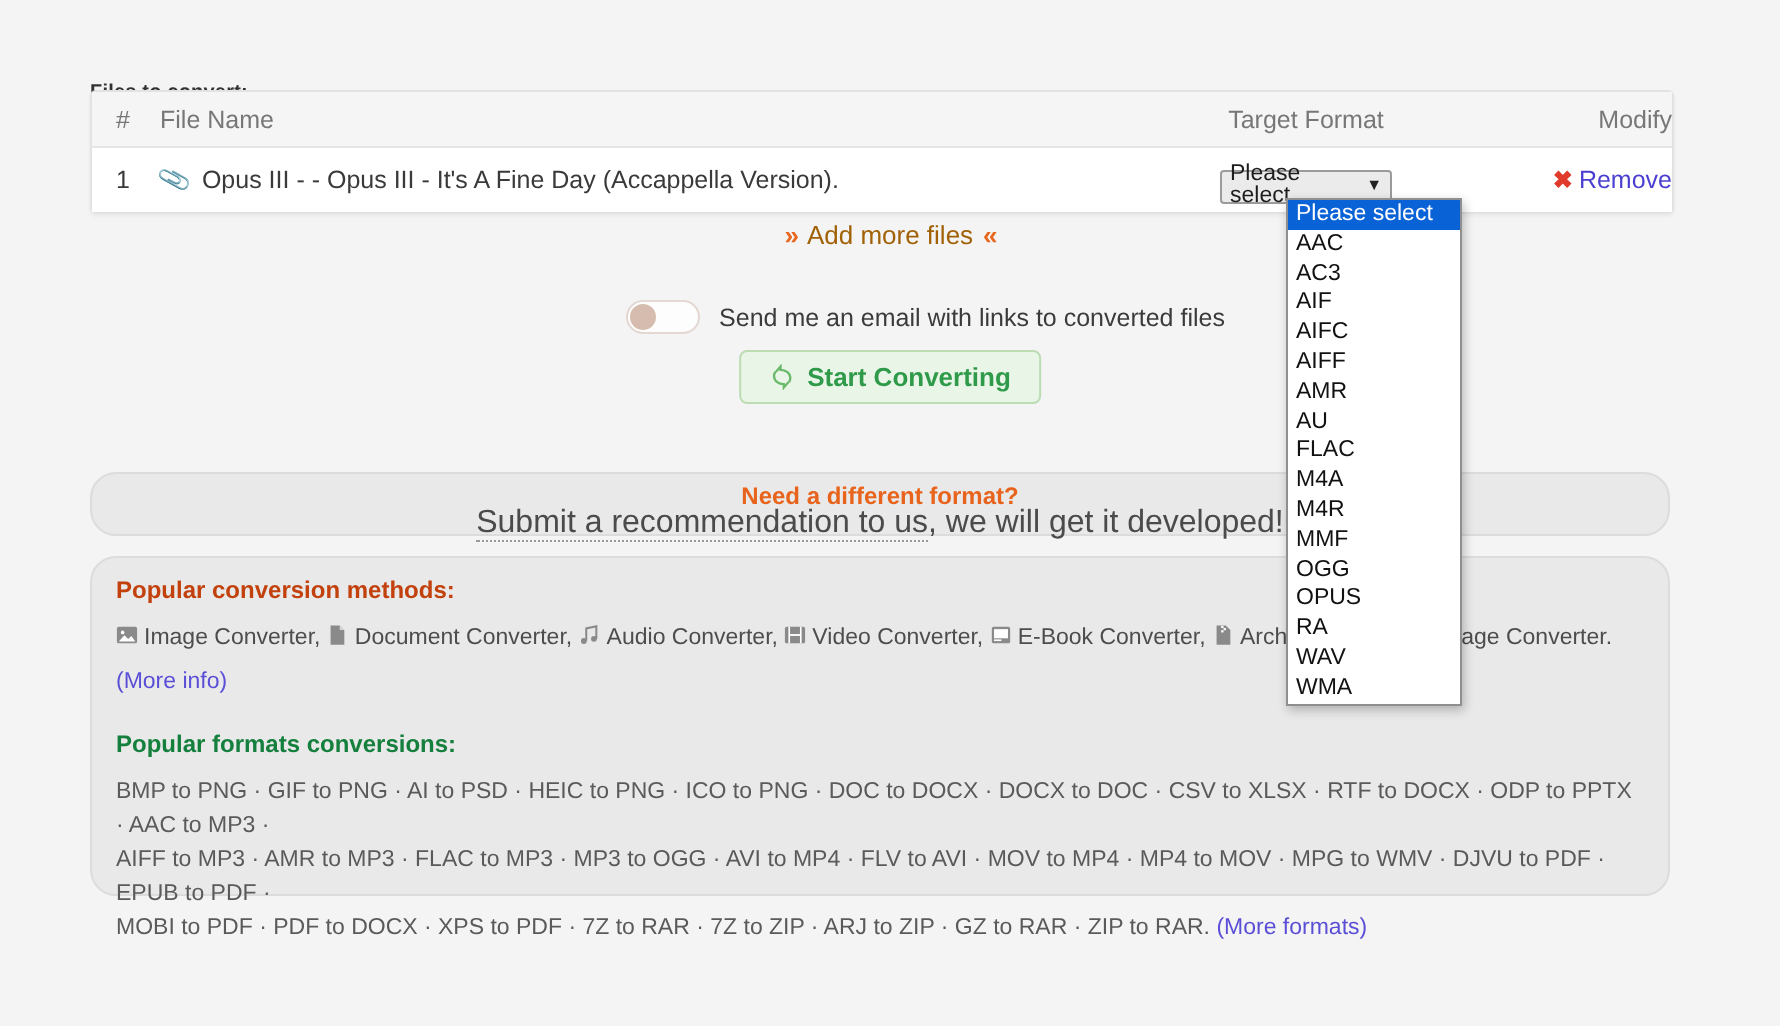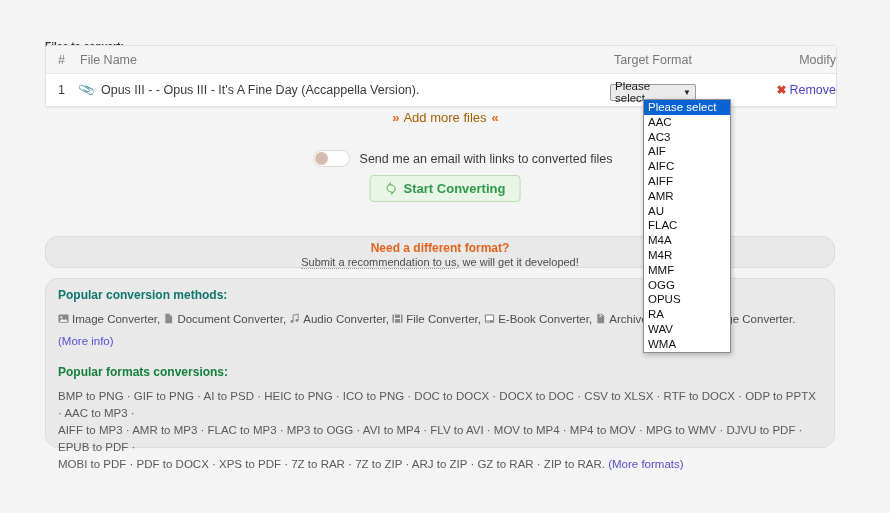--- a/index.html
+++ b/index.html
@@ -238,37 +238,37 @@
     padding-top: 4px;
   }
   .need-title {
     color: #e8641c;
     font-size: 12px;
     font-weight: bold;
     margin: 0;
     line-height: 14px;
   }
   .need-sub {
-    font-size: 11px;
+    font-size: 16px;
     color: #4b4b4b;
     line-height: 14px;
   }
   .dotted-link {
     color: #4b4b4b;
     text-decoration: none;
     border-bottom: 1px dotted #9a9a9a;
   }
 
   .panel-popular {
     top: 278px;
     height: 170px;
     padding: 9px 12px 10px 12px;
   }
   .pop-head {
-    color: #0f766e;
+    color: #c2410c;
     font-size: 12px;
     font-weight: bold;
     margin: 0 0 9px 0;
   }
   .methods {
     font-size: 11.5px;
     color: #4d4d4d;
     line-height: 16px;
     margin-bottom: 4px;
   }
@@ -377,21 +377,21 @@
       <span class="m"><span class="mini-icon"><svg viewBox="0 0 12 12" width="11" height="11">
               <path d="M4.5 9.2 V2.4 L10 1.2 V8" stroke="#8a8a8a" stroke-width="1.1" fill="none"></path>
               <circle cx="3.2" cy="9.3" r="1.6" fill="#8a8a8a"></circle>
               <circle cx="8.7" cy="8.1" r="1.6" fill="#8a8a8a"></circle>
             </svg></span><span>Audio Converter,</span></span>
       <span class="m"><span class="mini-icon"><svg viewBox="0 0 12 12" width="11" height="11">
               <rect x="0.5" y="1.5" width="11" height="9" rx="1" fill="#8a8a8a"></rect>
               <rect x="2.4" y="1.5" width="0.9" height="9" fill="#fff"></rect>
               <rect x="8.7" y="1.5" width="0.9" height="9" fill="#fff"></rect>
               <rect x="3.3" y="5.5" width="5.4" height="1" fill="#fff"></rect>
-            </svg></span><span>File Converter,</span></span>
+            </svg></span><span>Video Converter,</span></span>
       <span class="m"><span class="mini-icon"><svg viewBox="0 0 12 12" width="11" height="11">
               <rect x="1" y="1.5" width="10" height="9" rx="1" fill="#8a8a8a"></rect>
               <rect x="2.2" y="2.8" width="7.6" height="5" fill="#fff"></rect>
               <rect x="2.2" y="8.4" width="4" height="0.9" fill="#fff"></rect>
             </svg></span><span>E-Book Converter,</span></span>
       <span class="m"><span class="mini-icon"><svg viewBox="0 0 12 12" width="11" height="11">
               <path d="M2.5 0.8 h5 L10 3.3 v8 h-7.5 z" fill="#8a8a8a"></path>
               <rect x="5" y="1" width="1.3" height="1.2" fill="#fff"></rect>
               <rect x="6.3" y="2.2" width="1.3" height="1.2" fill="#fff"></rect>
               <rect x="5" y="3.4" width="1.3" height="1.2" fill="#fff"></rect>

